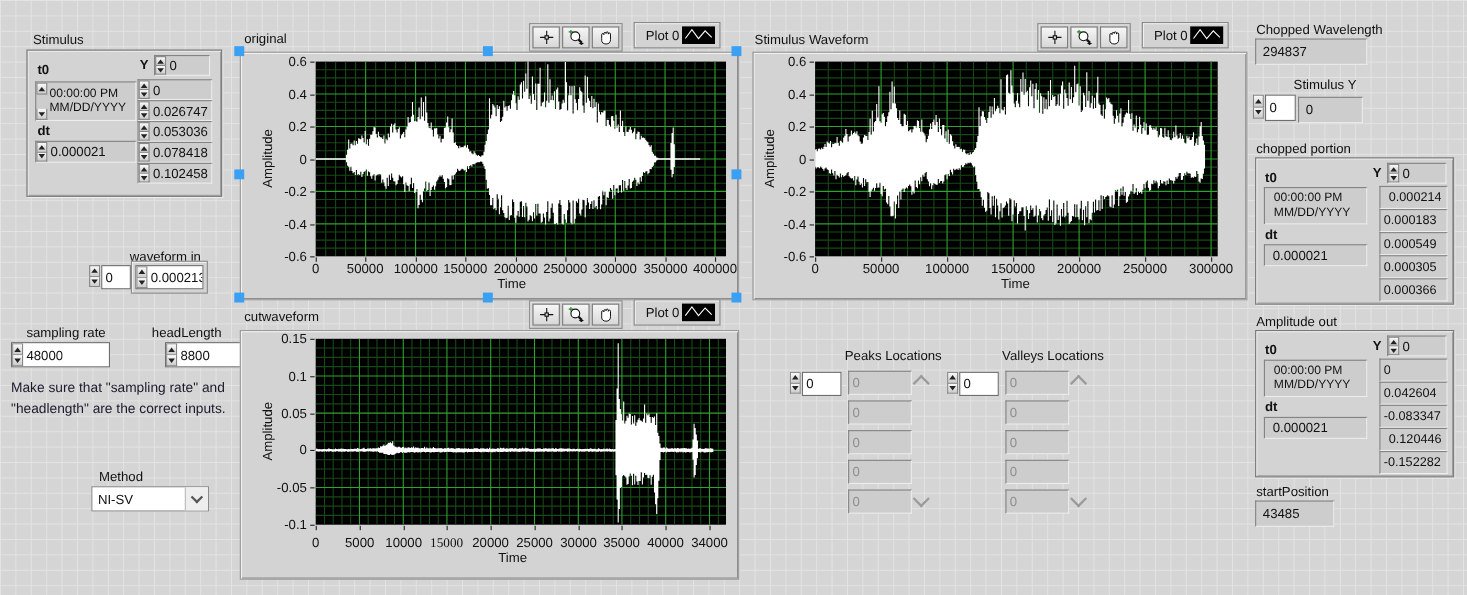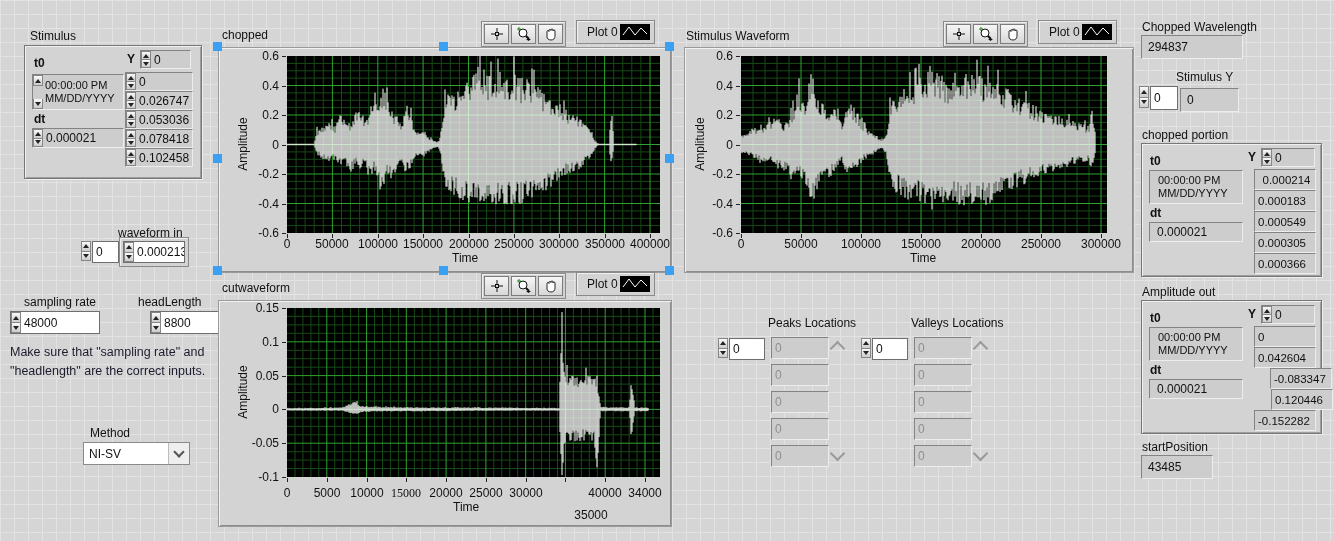--- a/index.html
+++ b/index.html
@@ -213,21 +213,21 @@
   <div class="note" style="left:10px;top:364px">"headlength" are the correct inputs.</div>
 
   <div class="lbl" style="left:90px;top:426px">Method</div>
   <div class="dropdown" style="left:83px;top:442px;width:105px;height:21px">
     <span class="dd-txt">NI-SV</span>
     <span class="dd-btn">
         <i class="chev"></i>
       </span>
   </div>
 
-  <div class="lbl" style="left:222px;top:28px">chopped</div>
+  <div class="lbl" style="left:222px;top:28px">original</div>
   <div class="gframe" style="left:218px;top:47px;width:452px;height:224px"></div>
   <div class="axis-label rot" style="left:243px;top:144px">Amplitude</div>
   <div class="axis-label" style="left:452px;top:251px">Time</div>
 
   <div class="lbl" style="left:686px;top:29px">Stimulus Waveform</div>
   <div class="gframe" style="left:684px;top:47px;width:448px;height:224px"></div>
   <div class="axis-label rot" style="left:700px;top:144px">Amplitude</div>
   <div class="axis-label" style="left:910px;top:251px">Time</div>
 
   <div class="lbl" style="left:222px;top:281px">cutwaveform</div>
@@ -487,24 +487,24 @@
         </span>
         <span class="txt">0</span>
     </div>
     <div class="arr" style="left:112px;top:25px;width:60px;font-size:11.5px">
         <div class="nf sunken-gray" style="left: 0px; top: 0px; width: 100%; height: 19px;">
           <span class="txt">0</span>
         </div>
         <div class="nf sunken-gray" style="left: 0px; top: 21px; width: 100%; height: 19px;">
           <span class="txt">0.042604</span>
         </div>
-        <div class="nf sunken-gray" style="left: 16px; top: 42px; width: 100%; height: 19px;">
+        <div class="nf sunken-gray" style="left: 0px; top: 42px; width: 100%; height: 19px;">
           <span class="txt">-0.083347</span>
         </div>
-        <div class="nf sunken-gray" style="left: 17px; top: 63px; width: 100%; height: 19px;">
+        <div class="nf sunken-gray" style="left: 0px; top: 63px; width: 100%; height: 19px; justify-content: center;">
           <span class="txt">0.120446</span>
         </div>
         <div class="nf sunken-gray" style="left: 0px; top: 84px; width: 100%; height: 19px;">
           <span class="txt">-0.152282</span>
         </div>
       </div>
   </div>
 
   <div class="lbl" style="left:1142px;top:440px">startPosition</div>
   <div class="nf sunken-gray" style="left:1141px;top:455px;width:70px;height:22px">
@@ -594,21 +594,21 @@
       <div class="tick-label" style="left: 367px; top: 486px;">10000</div>
       <div class="tickmark" style="left: 367px; top: 478px; width: 1px; height: 4px;"></div>
       <div class="tick-label" style="left: 406px; top: 486px; font-family: Liberation Serif, serif;">15000</div>
       <div class="tickmark" style="left: 406px; top: 478px; width: 1px; height: 4px;"></div>
       <div class="tick-label" style="left: 446px; top: 486px;">20000</div>
       <div class="tickmark" style="left: 446px; top: 478px; width: 1px; height: 4px;"></div>
       <div class="tick-label" style="left: 486px; top: 486px;">25000</div>
       <div class="tickmark" style="left: 486px; top: 478px; width: 1px; height: 4px;"></div>
       <div class="tick-label" style="left: 526px; top: 486px;">30000</div>
       <div class="tickmark" style="left: 526px; top: 478px; width: 1px; height: 4px;"></div>
-      <div class="tick-label" style="left: 565px; top: 508px; margin-left: 26px;">35000</div>
+      <div class="tick-label" style="left: 565px; top: 486px;">35000</div>
       <div class="tickmark" style="left: 565px; top: 478px; width: 1px; height: 4px;"></div>
       <div class="tick-label" style="left: 605px; top: 486px;">40000</div>
       <div class="tickmark" style="left: 605px; top: 478px; width: 1px; height: 4px;"></div>
       <div class="tick-label" style="left: 645px; top: 486px;">34000</div>
       <div class="tickmark" style="left: 645px; top: 478px; width: 1px; height: 4px;"></div>
       <div class="tick-label y" style="left: 229px; top: 308px; width: 50px;">0.15</div>
       <div class="tickmark" style="left: 282px; top: 308px; width: 4px; height: 1px;"></div>
       <div class="tick-label y" style="left: 229px; top: 342px; width: 50px;">0.1</div>
       <div class="tickmark" style="left: 282px; top: 342px; width: 4px; height: 1px;"></div>
       <div class="tick-label y" style="left: 229px; top: 376px; width: 50px;">0.05</div>

